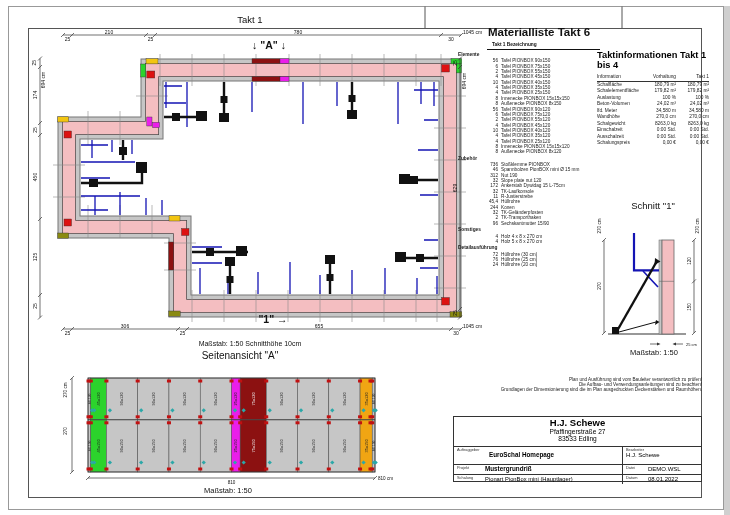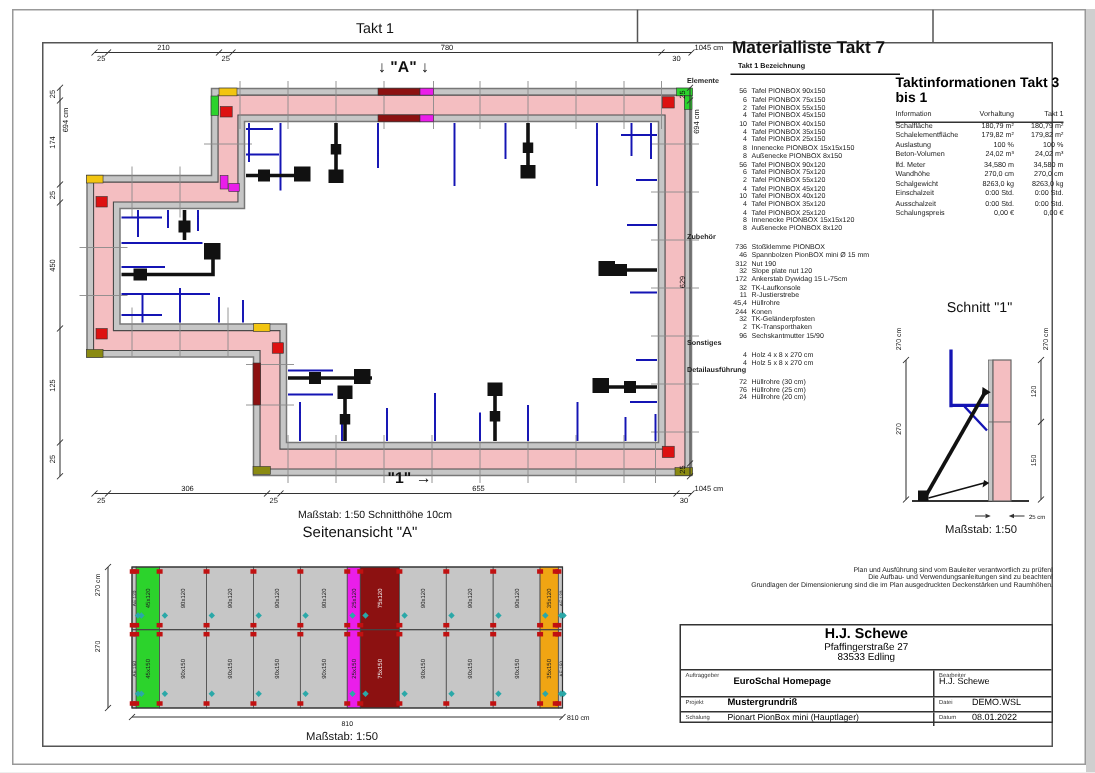--- a/index.html
+++ b/index.html
@@ -367,21 +367,21 @@
 
 <div class="t center" style="left:215px;top:14px;width:70px;font-size:9.5px;">Takt 1</div>
 <div class="t center b" style="left:234px;top:39px;width:70px;font-size:10.5px;">↓ "A" ↓</div>
 <div class="t center b" style="left:243px;top:313px;width:60px;font-size:10.5px;">"1" →</div>
 <div class="t center" style="left:150px;top:340px;width:200px;font-size:7px;">Maßstab: 1:50   Schnitthöhe 10cm</div>
 <div class="t center" style="left:140px;top:350px;width:200px;font-size:10px;">Seitenansicht "A"</div>
 <div class="t center" style="left:178px;top:486px;width:100px;font-size:7.5px;">Maßstab:  1:50</div>
 <div class="t center" style="left:598px;top:200px;width:110px;font-size:9.5px;">Schnitt  "1"</div>
 <div class="t center" style="left:604px;top:348px;width:100px;font-size:7.5px;">Maßstab:  1:50</div>
 
-<div class="t b" style="left:488px;top:26px;font-size:11.5px;">Materialliste  Takt 7</div>
+<div class="t b" style="left:488px;top:26px;font-size:11.5px;">Materialliste  Takt 6</div>
 <div class="t b" style="left:492px;top:42px;font-size:4.8px;">Takt 1  Bezeichnung</div>
 <div class="t" style="left:487px;top:48.5px;width:113px;height:0;border-top:1.2px solid #111;"></div>
 <div id="matlist">
       <div class="ml-group">Elemente</div>
       <div class="ml-row">
         <span class="ml-qty">56</span>
         <span class="ml-name">Tafel PIONBOX 90x150</span>
       </div>
       <div class="ml-row">
         <span class="ml-qty">6</span>
@@ -518,21 +518,21 @@
         <span class="ml-qty">76</span>
         <span class="ml-name">Hüllrohre (25 cm)</span>
       </div>
       <div class="ml-row">
         <span class="ml-qty">24</span>
         <span class="ml-name">Hüllrohre (20 cm)</span>
       </div>
     </div>
 
 <div id="taktinfo">
-  <div id="ti-title">Taktinformationen  Takt 3 bis 1</div>
+  <div id="ti-title">Taktinformationen  Takt 1 bis 4</div>
   <div class="ti-row ti-head">
     <span class="ti-name">Information</span>
     <span class="ti-v1">Vorhaltung</span>
     <span class="ti-v2">Takt 1</span>
   </div>
   <div id="ti-rows">
         <div class="ti-row">
           <span class="ti-name">Schalfläche</span>
           <span class="ti-v1">180,79 m²</span>
           <span class="ti-v2">180,79 m²</span>

